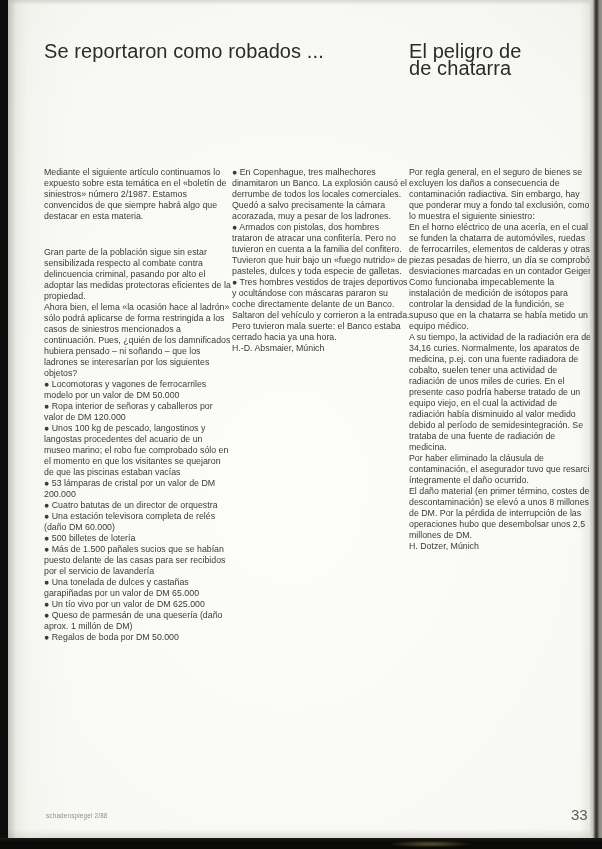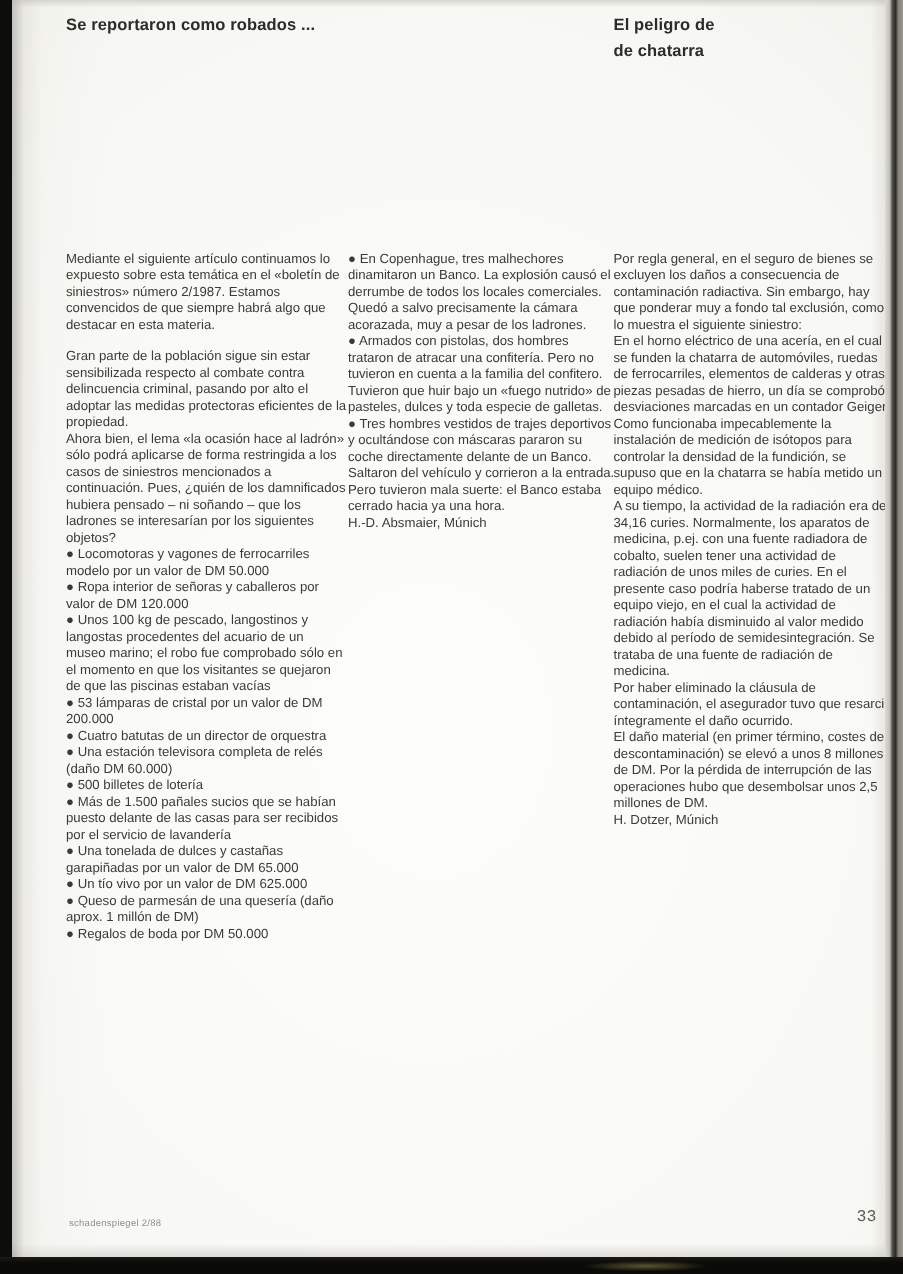--- a/index.html
+++ b/index.html
@@ -28,46 +28,46 @@
     background: linear-gradient(90deg, #dcdbd5 0px, #c2c1bb 3px, #504f49 5px, #2c2b27 7px, #83827c 9px, #99988f 12px);
   }
   .edge-bottom {
     position: absolute; left: 0; top: 838px; width: 602px; height: 11px;
     background:
       radial-gradient(60px 5px at 430px 55%, rgba(190,175,90,0.45), rgba(0,0,0,0) 70%),
       linear-gradient(180deg, #1b1a17 0px, #0a0a08 4px, #0a0a08 100%);
   }
 
   .headline {
-    position: absolute; top: 2px;
-    font-size: 11px; font-weight: bold; line-height: 16.8px;
+    position: absolute; top: 30px;
+    font-size: 20px; font-weight: normal; line-height: 16.8px;
     color: #2b2b28; letter-spacing: 0.1px;
   }
   .headline-left { left: 36px; width: 330px; }
   .headline-right { left: 401px; width: 135px; }
   .headline p { margin: 0; }
 
   .col {
     position: absolute; top: 167px;
     font-size: 8.8px; line-height: 11px;
     color: #3a3a36; text-align: left;
   }
   .col p { margin: 0; }
   .col--one { left: 36px;  width: 187px; }
   .col--two { left: 224px; width: 178px; }
   .col--three { left: 401px; width: 184px; }
-  .col--one p:first-child { margin-bottom: 10px; }
+  .col--one p:first-child { margin-bottom: 25px; }
 
   .footer-pub {
     position: absolute; left: 38px; top: 812px;
     font-size: 6.3px; letter-spacing: 0.2px; color: #8f8e88;
   }
   .footer-page {
     position: absolute; left: 563px; top: 806px;
-    font-size: 11px; color: #5c5b55; font-family: Liberation Mono, monospace;
+    font-size: 15px; color: #5c5b55;
   }
 </style>
 </head>
 <body>
 
 <div class="scan-root">
 
   <div class="paper">
 
     <h1 class="headline headline-left">Se reportaron como robados ...</h1>

